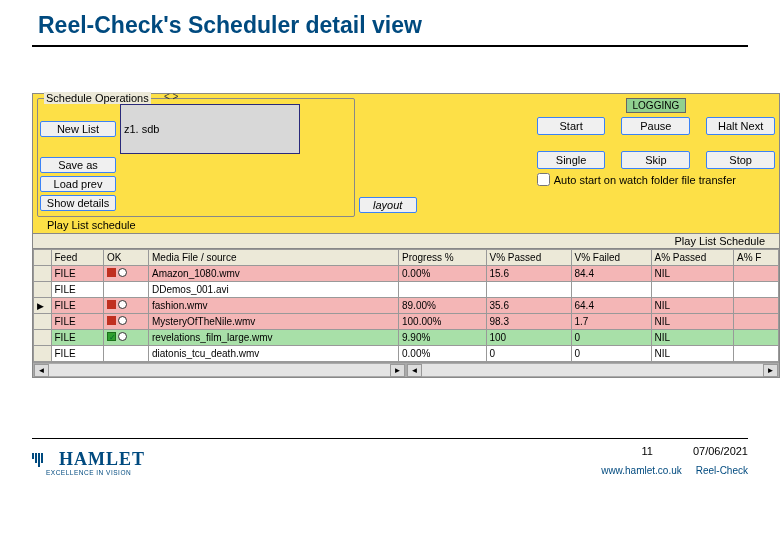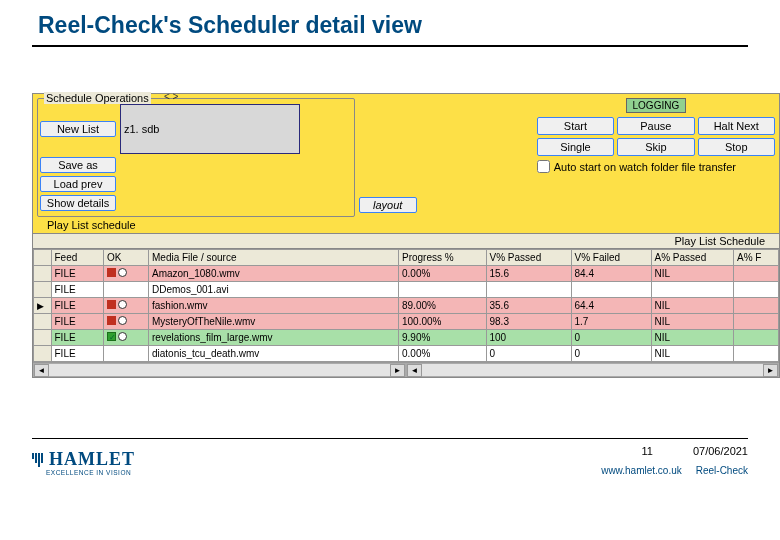--- a/index.html
+++ b/index.html
@@ -20,21 +20,21 @@
 .ops-row .btn { width: 76px; }
 .file-field { background: #d8d8d8; border: 1px solid #2a2a7a; padding: 18px 3px; width: 180px; font-size: 11px; }
 
 .middle-gap { flex: 0 0 174px; position: relative; font-style: italic; }
 .layout-btn { position: absolute; bottom: 4px; left: 0; width: 58px; }
 
 .seq-panel { width: 240px; padding-top: 0; }
 .seq-title { color: #6a6a6a; text-align: center; font-size: 11px; margin-bottom: 2px; }
 .logging-badge { background: #90d090; border: 1px solid #666; padding: 1px 6px; font-size: 10px; display: inline-block; margin: 0 auto 4px auto; }
 .logging-wrap { text-align: center; }
-.seq-grid { display: grid; grid-template-columns: 1fr 1fr 1fr; gap: 3px; }
+.seq-grid { display: grid; grid-template-columns: 1fr 1fr 1fr; gap: 16px; }
 .seq-grid .btn { width: 100%; padding: 2px 0; }
 .auto-row { margin-top: 4px; display: flex; align-items: center; gap: 4px; }
 .auto-row input { margin: 0; }
 
 .playlist-tab { margin: 2px 0 0 14px; font-size: 11px; }
 
 .grid-wrap { margin-top: 2px; background: #fff; border-top: 1px solid #888; }
 .grid-title { text-align: right; padding: 1px 14px; background: #ece9d8; border-bottom: 1px solid #888; font-size: 11px; }
 
 table.playlist { border-collapse: collapse; width: 100%; table-layout: fixed; }
@@ -63,21 +63,21 @@
 .sq-check::after { content: "✓"; font-size: 8px; color: #063; position: relative; top: -2px; left: 1px; }
 .circ { width: 9px; height: 9px; border: 1px solid #333; border-radius: 50%; display: inline-block; background: #fff; }
 
 .scroll-row { display: flex; background: #ece9d8; border-top: 1px solid #999; height: 15px; }
 .sb-h { flex: 1; display: flex; align-items: center; border: 1px solid #aaa; background: #e4e4e4; }
 .sb-btn { width: 15px; height: 13px; background: #ddd; border: 1px solid #999; display: flex; align-items: center; justify-content: center; font-size: 8px; }
 
 .footer-line { border: none; border-top: 1px solid #000; margin: 60px 32px 0 32px; }
 .footer { display: flex; align-items: flex-end; padding: 6px 32px 0 32px; gap: 12px; }
 .logo-block { flex: 1; }
-.logo-row { display: flex; align-items: center; gap: 6px; }
+.logo-row { display: flex; align-items: center; gap: 16px; }
 .logo-bars { display: flex; gap: 1px; }
 .logo-bars span { width: 2px; height: 14px; background: #004a7f; display: inline-block; }
 .logo-bars span:nth-child(1){height:6px}
 .logo-bars span:nth-child(2){height:10px}
 .logo-bars span:nth-child(3){height:14px}
 .logo-bars span:nth-child(4){height:10px}
 .logo-text { font-family: Georgia, serif; font-size: 18px; color: #004a7f; letter-spacing: 1px; font-weight: bold; }
 .logo-sub { font-size: 6.5px; color: #004a7f; letter-spacing: 0.5px; margin-top: -1px; margin-left: 14px; }
 .footer-right { text-align: right; font-size: 11px; color: #000; }
 .footer-right .top { display: flex; gap: 40px; justify-content: flex-end; }

